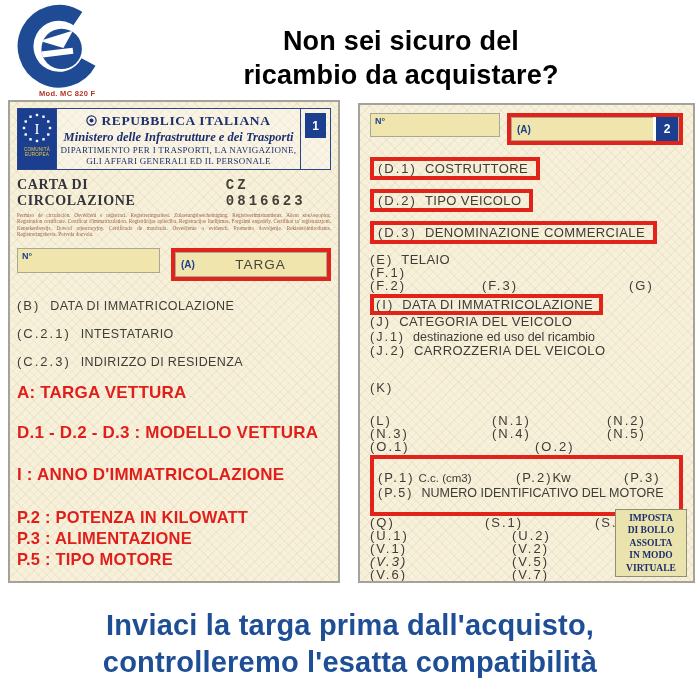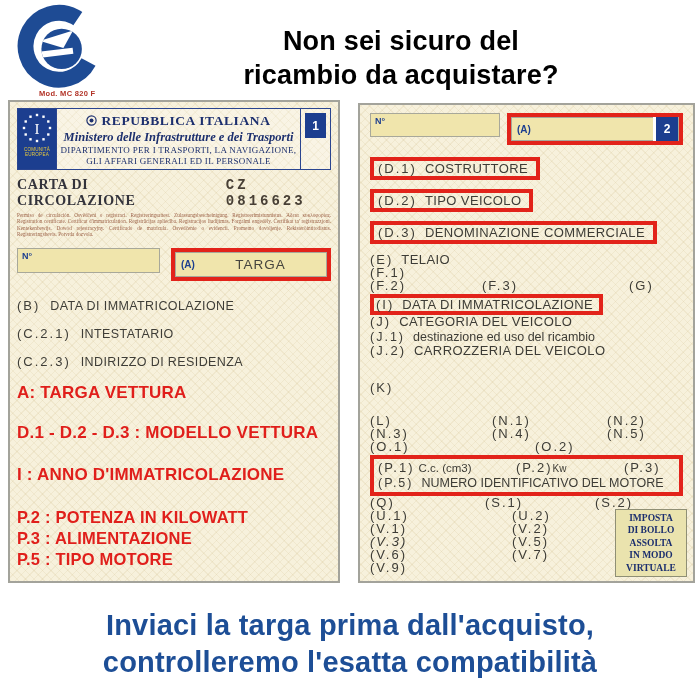--- a/index.html
+++ b/index.html
@@ -57,21 +57,21 @@
   .redgroup{margin-top:22px;}
   .redgroup .redline{font-size:16.5px;line-height:21px;}
 
   
   .rtop{display:flex;align-items:flex-start;justify-content:space-between;margin-top:2px;}
   .rrow{font-size:13px;line-height:13px;color:#3d3c36;}
   .rrow .lbl{margin-left:8px;letter-spacing:.4px;}
   .rrow .lbl-lc{margin-left:8px;}
   .ribbon{display:inline-block;padding:1px 8px 1px 4px;background:rgba(255,255,255,.0);}
   .flexrow{display:flex;}
-  .p-redbox{margin-top:2px;padding:1px 4px;}
+  .p-redbox{margin-top:2px;padding:11px 4px;}
   .p-redbox .rrow{line-height:15px;}
   .small-lbl{font-size:11.5px;margin-left:4px;}
   .imposta{position:absolute;right:6px;bottom:4px;width:66px;background:#eae3ae;border:1px solid #8f8f75;
            padding:2px 2px;text-align:center;font-family:"Liberation Serif",serif;font-weight:bold;
            font-size:9.5px;line-height:12.5px;color:#1c2f6e;}
 
   .footer-title{position:absolute;left:0;right:0;top:607px;text-align:center;color:#1d4e96;
                 font-weight:bold;font-size:29px;line-height:37px;letter-spacing:.2px;}
 </style>
 </head>
@@ -249,21 +249,21 @@
       <span class="codetx">(N.5)</span>
     </div>
     <div class="rrow flexrow">
       <span class="codetx" style="width:165px;">(O.1)</span>
       <span class="codetx">(O.2)</span>
     </div>
 
     <div class="red-frame p-redbox">
       <div class="rrow flexrow">
         <span style="width:138px;"><span class="codetx">(P.1)</span><span class="small-lbl">C.c. (cm3)</span></span>
-        <span style="width:108px;"><span class="codetx">(P.2)</span><span class="small-lbl" style="margin-left:0;font-size:10px;">Kw</span></span>
+        <span style="width:108px;"><span class="codetx">(P.2)</span><span class="small-lbl" style="margin-left:0;font-size:13px;">Kw</span></span>
         <span class="codetx">(P.3)</span>
       </div>
       <div class="rrow" style="font-size:12.5px;">
         <span class="codetx">(P.5)</span><span class="lbl-lc">NUMERO IDENTIFICATIVO DEL MOTORE</span>
       </div>
     </div>
 
     <div class="rrow flexrow">
       <span class="codetx" style="width:115px;">(Q)</span>
       <span class="codetx" style="width:110px;">(S.1)</span>

